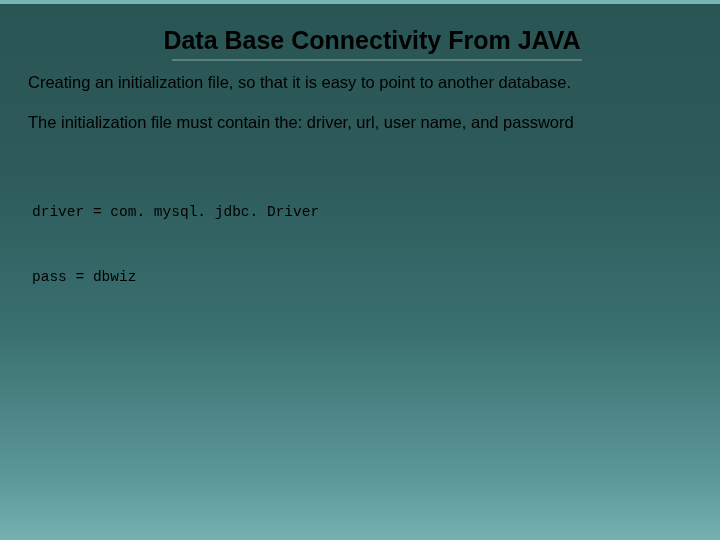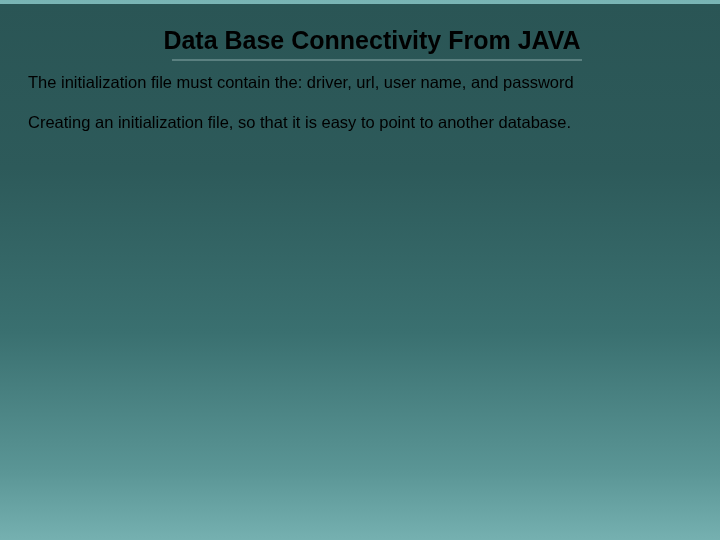--- a/index.html
+++ b/index.html
@@ -52,18 +52,20 @@
       font-size: 15px;
     }
   </style>
 </head>
 <body>
 
 <div class="slide">
   <div class="title">Data Base Connectivity From JAVA</div>
   <div class="underline"></div>
 
+  <div class="body-text">Creating an initialization file, so that it is easy to point to another database.</div>
   <div class="body-text">The initialization file must contain the: driver, url, user name, and password</div>
-  <div class="body-text">Creating an initialization file, so that it is easy to point to another database.</div>
 
   <div class="code-block">
+    <div>driver = com. mysql. jdbc. Driver</div>
+    <div>pass = dbwiz</div>
   </div>
 </div>
 
 </body></html>

